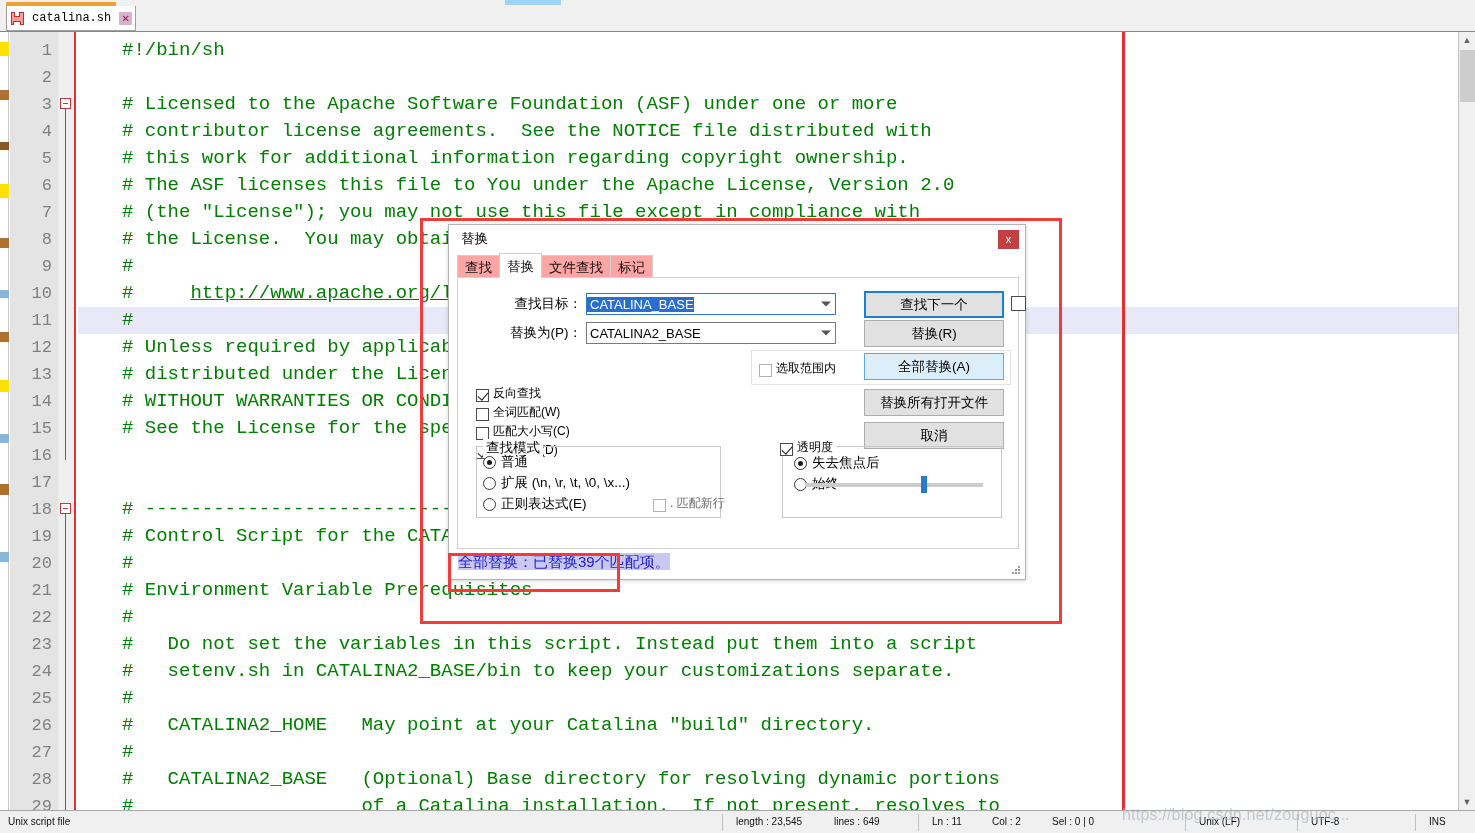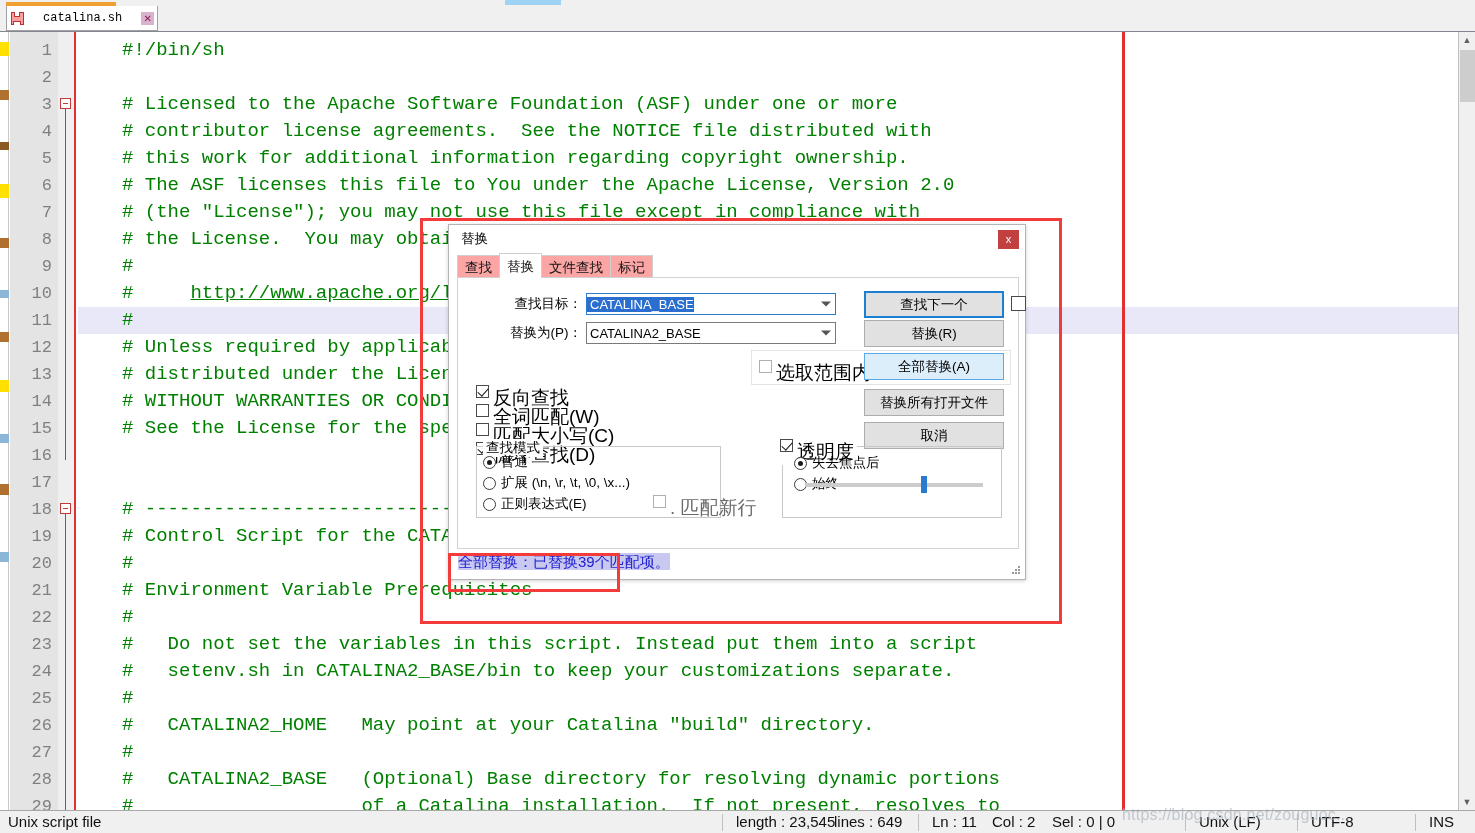--- a/index.html
+++ b/index.html
@@ -14,21 +14,21 @@
 
   
   .topstrip { position: absolute; left: 0; top: 0; width: 1475px; height: 10px; background: #f0f0f0; }
   .topstrip .blue-nub { position: absolute; left: 505px; top: 0px; width: 56px; height: 5px; background: #9fd3f5; }
 
   
   .tabbar { position: absolute; left: 0; top: 6px; width: 1475px; height: 26px; background: #f0f0f0; }
   .tab {
     position: absolute; left: 6px; top: 0px; height: 25px; min-width: 108px;
     background: #ffffff; border: 1px solid #a0a0a0; border-top: none;
-    display: flex; align-items: center; padding: 0 3px 0 4px; gap: 19px;
+    display: flex; align-items: center; padding: 0 3px 0 4px; gap: 8px;
   }
   .tab-accent { position: absolute; left: 6px; top: -4px; width: 110px; height: 4px; background: #f0a030; }
   .tab .floppy { width: 13px; height: 13px; position: relative; flex: 0 0 auto; }
   .tab .floppy .body { position: absolute; inset: 0; background: #f8a0a0; border: 1px solid #c03030; }
   .tab .floppy .shutter { position: absolute; left: 3px; top: 0px; width: 6px; height: 5px; background: #ffffff; border: 1px solid #c03030; border-top: none; }
   .tab .floppy .label { position: absolute; left: 2px; bottom: 0px; width: 8px; height: 4px; background: #ffffff; border: 1px solid #c03030; border-bottom: none; }
   .tab .tabname { font-family: "Liberation Mono", monospace; font-size: 12px; color: #000; letter-spacing: 0px; }
   .tab .closex {
     width: 13px; height: 13px; background: #d9b3cc; color: #8b1a5a;
     font-size: 10px; line-height: 13px; text-align: center; font-weight: bold;
@@ -80,21 +80,21 @@
   
   .vscroll { position: absolute; right: 0; top: 0; width: 17px; height: 779px; background: #f0f0f0; border-left: 1px solid #c0c0c0; }
   .vscroll .arrow-up { position: absolute; left: 0; top: 0; width: 16px; height: 17px; background: #f0f0f0; color: #606060; font-size: 9px; text-align: center; line-height: 17px; }
   .vscroll .arrow-dn { position: absolute; left: 0; bottom: 0; width: 16px; height: 17px; background: #f0f0f0; color: #606060; font-size: 9px; text-align: center; line-height: 17px; }
   .vscroll .thumb { position: absolute; left: 1px; top: 18px; width: 15px; height: 52px; background: #cdcdcd; }
 
   
   .statusbar {
     position: absolute; left: 0; bottom: 0; width: 1475px; height: 23px;
     background: #f0f0f0; border-top: 1px solid #a8a8a8;
-    font-size: 15px; color: #111;
+    font-size: 10px; color: #111;
   }
   .statusbar .seg { position: absolute; top: 0; height: 22px; line-height: 22px; padding-left: 8px; }
   .statusbar .divider { position: absolute; top: 3px; width: 1px; height: 17px; background: #c0c0c0; }
 
   
   .watermark {
     position: absolute; left: 1122px; top: 806px; width: 340px; height: 22px;
     color: rgba(165,175,185,0.62); font-size: 16px; font-family: "Liberation Sans", sans-serif;
     white-space: nowrap; letter-spacing: 0.2px; pointer-events: none;
   }
@@ -138,21 +138,21 @@
     border-top: 5px solid #555;
   }
 
   .btn {
     position: absolute; background: #e1e1e1; border: 1px solid #adadad;
     font-size: 13.5px; color: #000; text-align: center; line-height: 25px; height: 27px;
   }
   .btn.default { border: 2px solid #1d7fd0; line-height: 23px; }
   .btn.accentfill { background: #ddeefb; border: 1px solid #5aa9e6; }
 
-  .chk { position: absolute; display: flex; align-items: flex-start; font-size: 19px; }
+  .chk { position: absolute; display: flex; align-items: flex-end; font-size: 12px; }
   .chkbox {
     width: 13px; height: 13px; border: 1px solid #4a4a4a; background: #ffffff;
     margin-right: 4px; position: relative; flex: 0 0 auto;
   }
   .chkbox.checked::after {
     content: ""; position: absolute; left: 3px; top: 0px; width: 5px; height: 9px;
     border: solid #1a1a1a; border-width: 0 1.6px 1.6px 0; transform: rotate(42deg);
   }
   .chkbox.disabled { border-color: #b0b0b0; }
 

